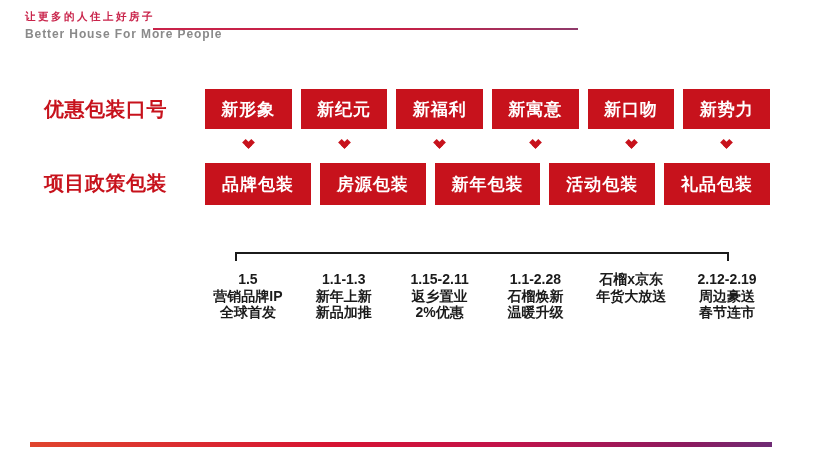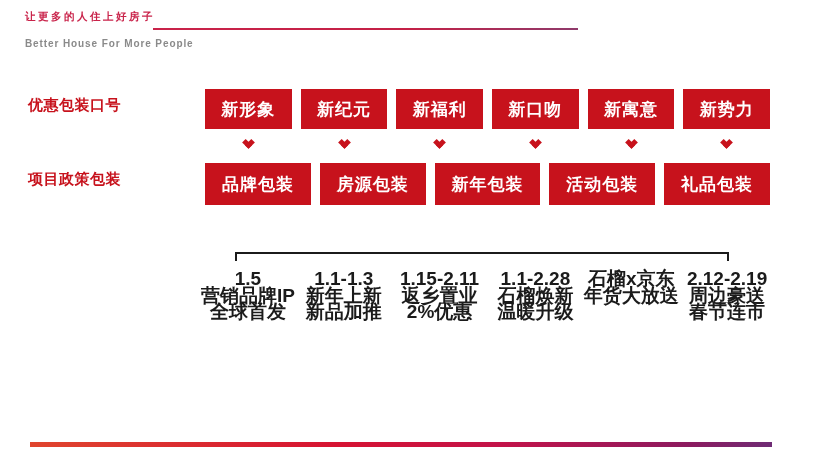--- a/index.html
+++ b/index.html
@@ -26,38 +26,38 @@
   .logo-cn {
     color: var(--logo-red);
     font-weight: bold;
     font-size: 10.5px;
     letter-spacing: 2.5px;
     white-space: nowrap;
   }
   .logo-en {
     color: var(--subtitle-gray);
     font-weight: bold;
-    font-size: 10px;
+    font-size: 12px;
     letter-spacing: 0.9px;
-    margin-top: 14px;
+    margin-top: 3px;
     white-space: nowrap;
   }
   .header-line {
     position: absolute;
     left: 153px; top: 28px;
     width: 425px; height: 2px;
     background: linear-gradient(to right, #C9234A 0%, #C42046 60%, #8F3A6B 100%);
   }
 
   
   .row-label {
     position: absolute;
-    left: 28px;
+    left: 44px;
     width: 155px;
-    font-size: 15px;
+    font-size: 20px;
     font-weight: bold;
     color: var(--primary-red);
     letter-spacing: 0.5px;
     white-space: nowrap;
   }
   .row-label.first { top: 96px; }
   .row-label.second { top: 170px; }
 
   
   .boxes {
@@ -114,21 +114,21 @@
     position: absolute;
     left: 200px; top: 271px;
     width: 575px;
     display: flex;
   }
   .tl-item {
     flex: 1;
     text-align: center;
     color: var(--text-dark);
     font-weight: bold;
-    font-size: 19px;
+    font-size: 14px;
     line-height: 16.5px;
     white-space: nowrap;
   }
 
   
   .bottom-bar {
     position: absolute;
     left: 30px; top: 442px;
     width: 764px; height: 5px;
     background: linear-gradient(to right,
@@ -145,22 +145,22 @@
     <div class="logo-en">Better House For More People</div>
   </div>
   <div class="header-line"></div>
 
   <div class="row-label first">优惠包装口号</div>
 
   <div class="boxes row1">
     <div class="box">新形象</div>
     <div class="box">新纪元</div>
     <div class="box">新福利</div>
+    <div class="box">新寓意</div>
     <div class="box">新口吻</div>
-    <div class="box">新寓意</div>
     <div class="box">新势力</div>
   </div>
 
   <div class="arrows">
     <div class="arrow-cell">
         <span class="chevron"></span>
       </div>
     <div class="arrow-cell">
         <span class="chevron"></span>
       </div>

